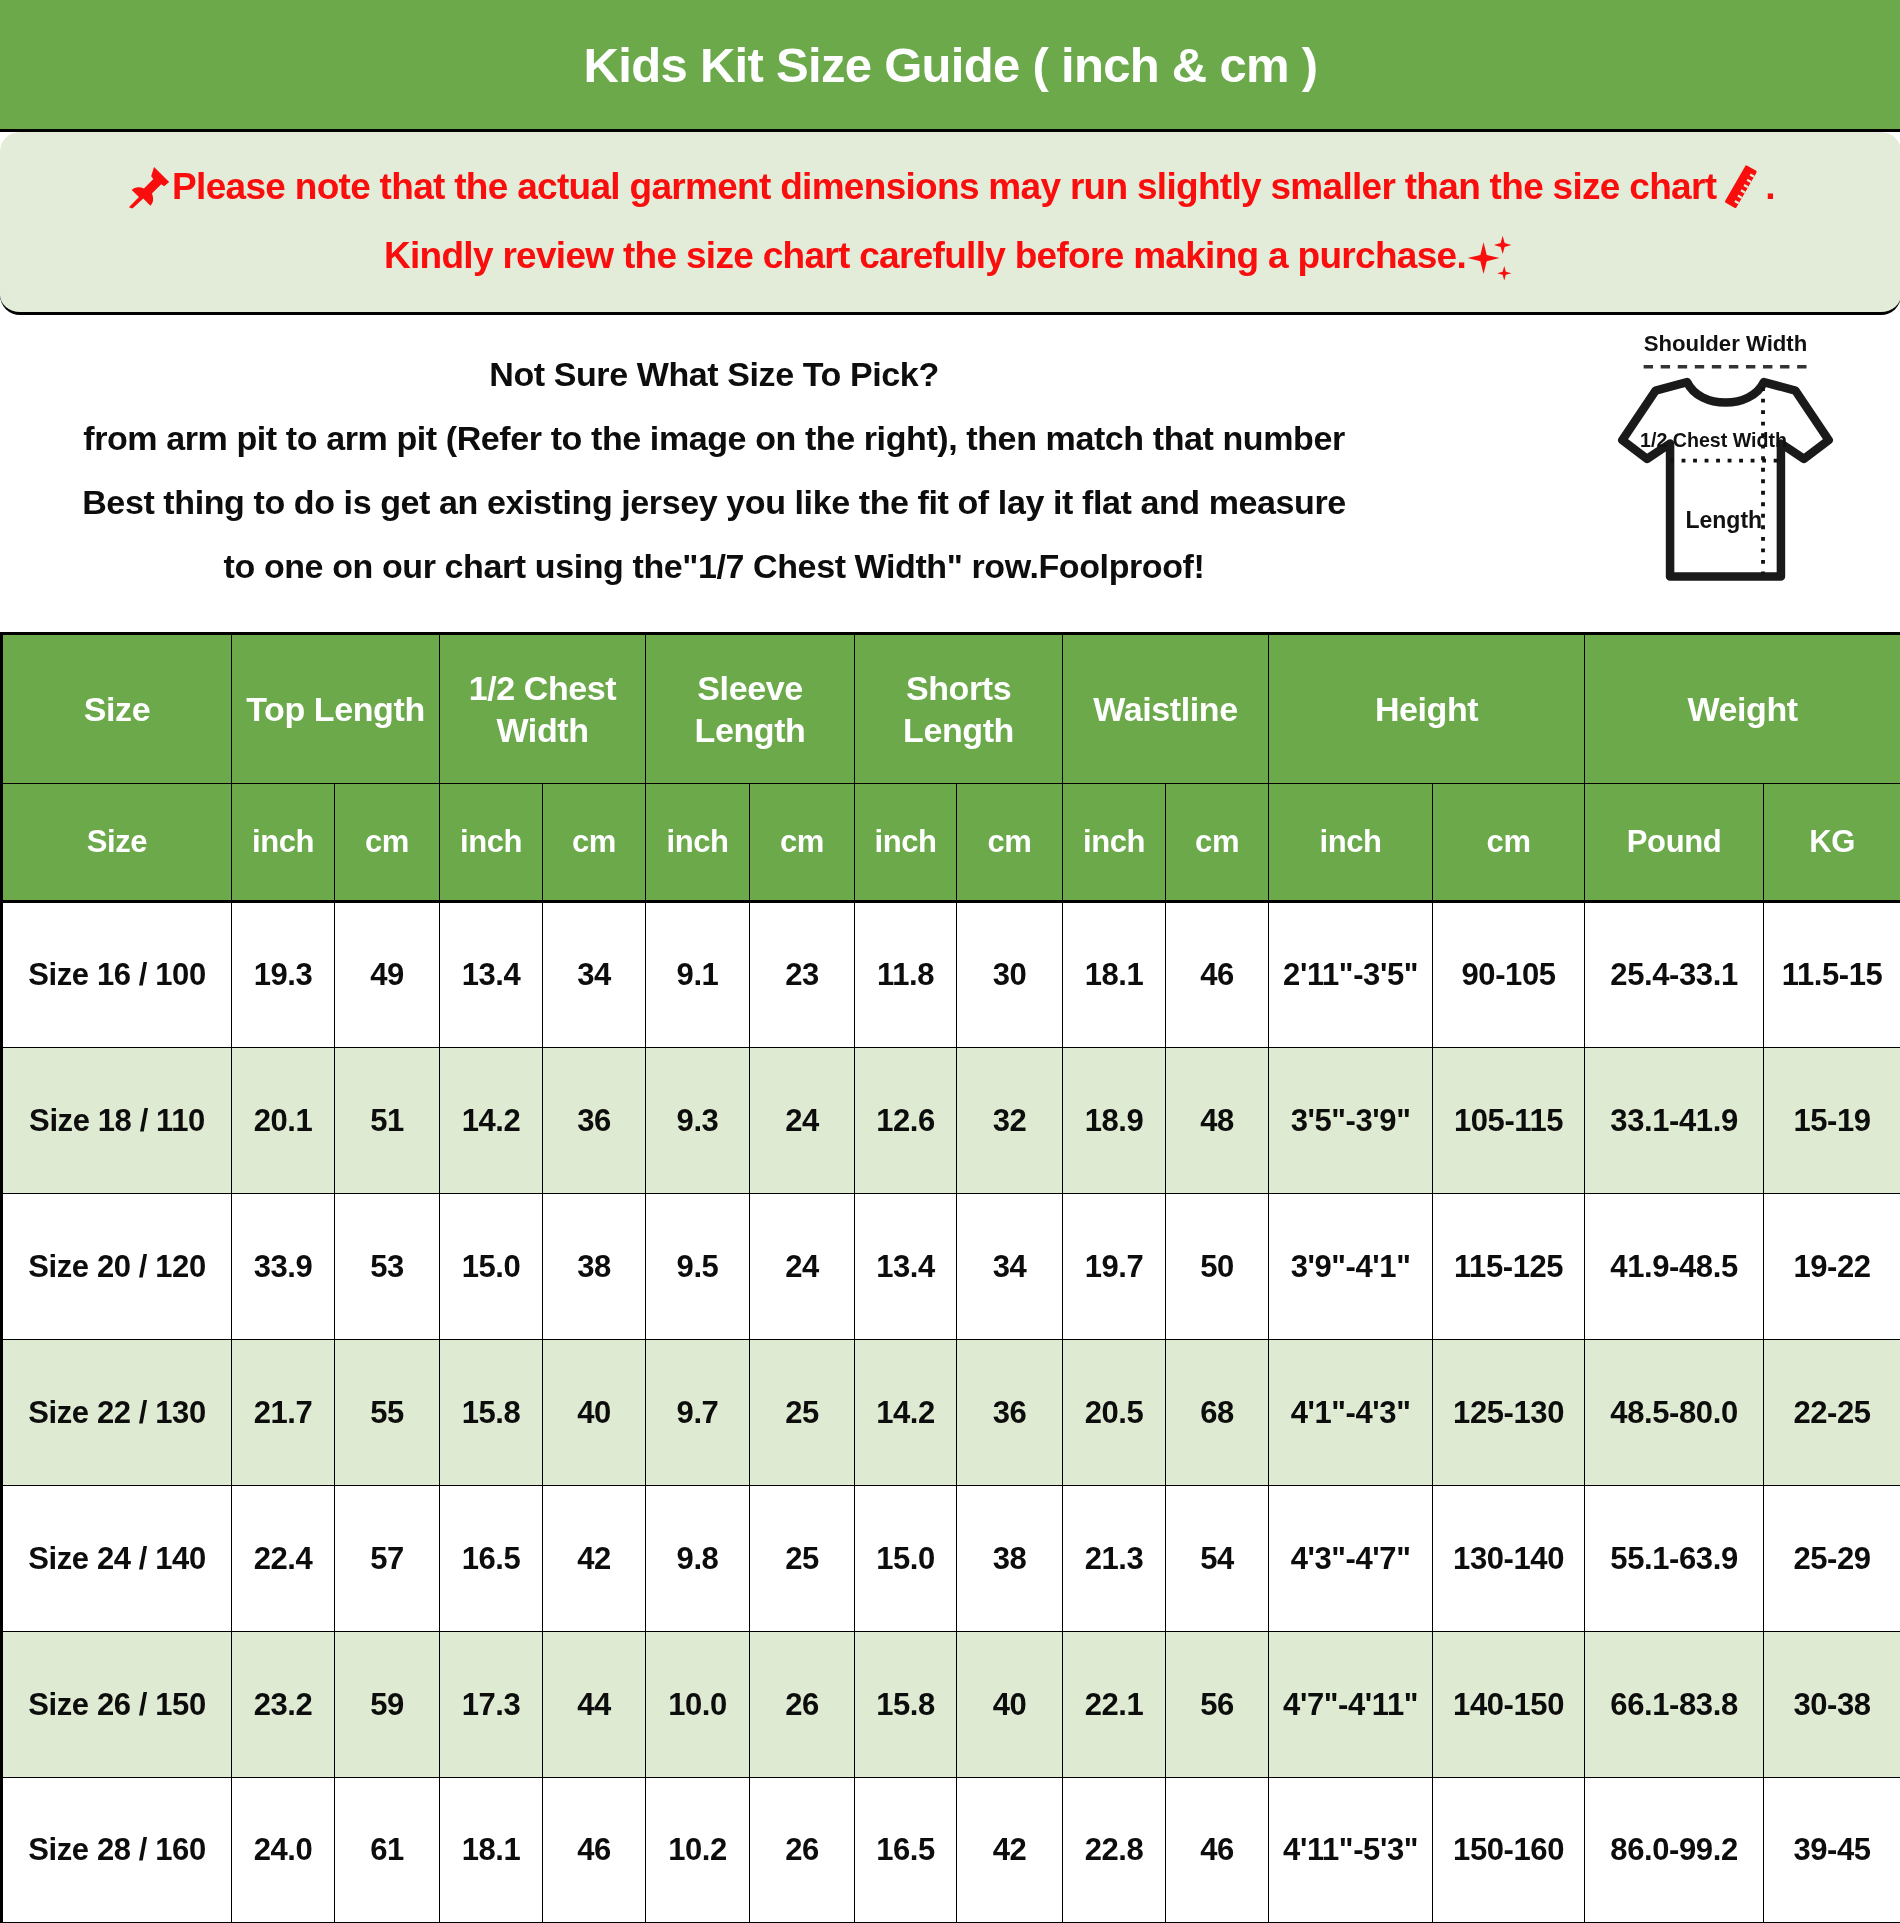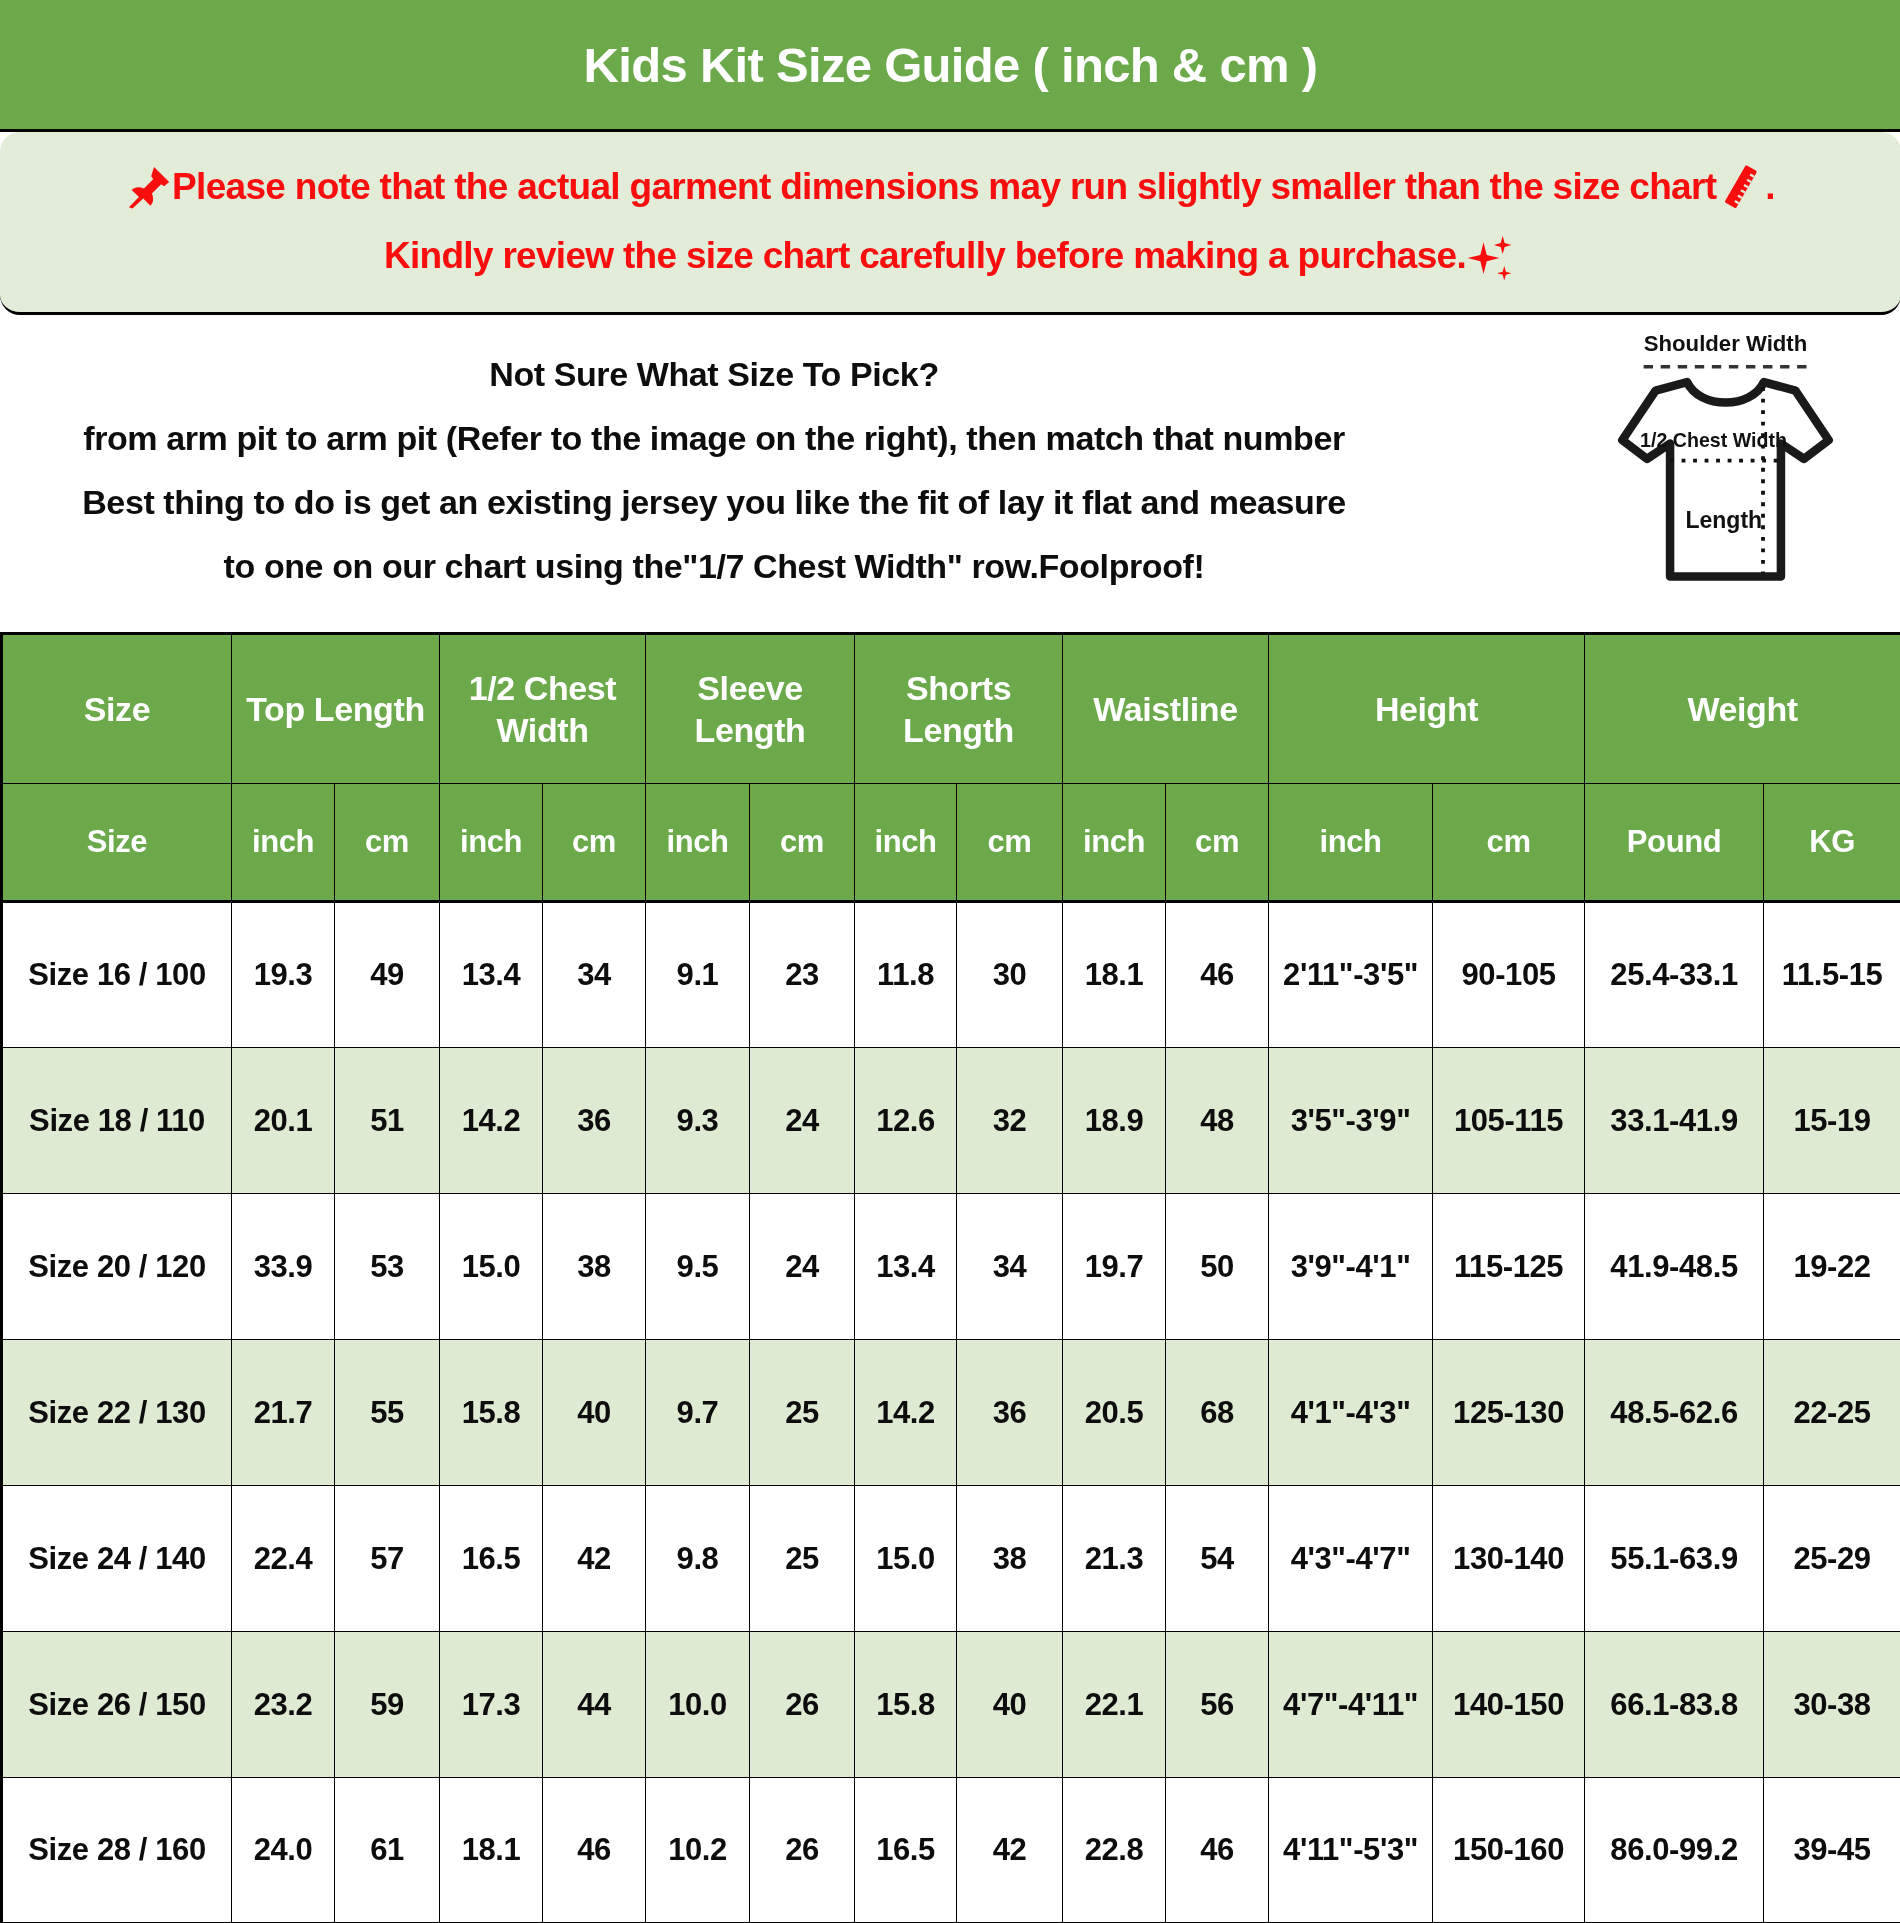--- a/index.html
+++ b/index.html
@@ -207,21 +207,21 @@
         <td>15.8</td>
         <td>40</td>
         <td>9.7</td>
         <td>25</td>
         <td>14.2</td>
         <td>36</td>
         <td>20.5</td>
         <td>68</td>
         <td>4'1"-4'3"</td>
         <td>125-130</td>
-        <td>48.5-62.6</td>
+        <td>48.5-80.0</td>
         <td>22-25</td>
       </tr>
       <tr>
         <td>Size 24 / 140</td>
         <td>22.4</td>
         <td>57</td>
         <td>16.5</td>
         <td>42</td>
         <td>9.8</td>
         <td>25</td>

